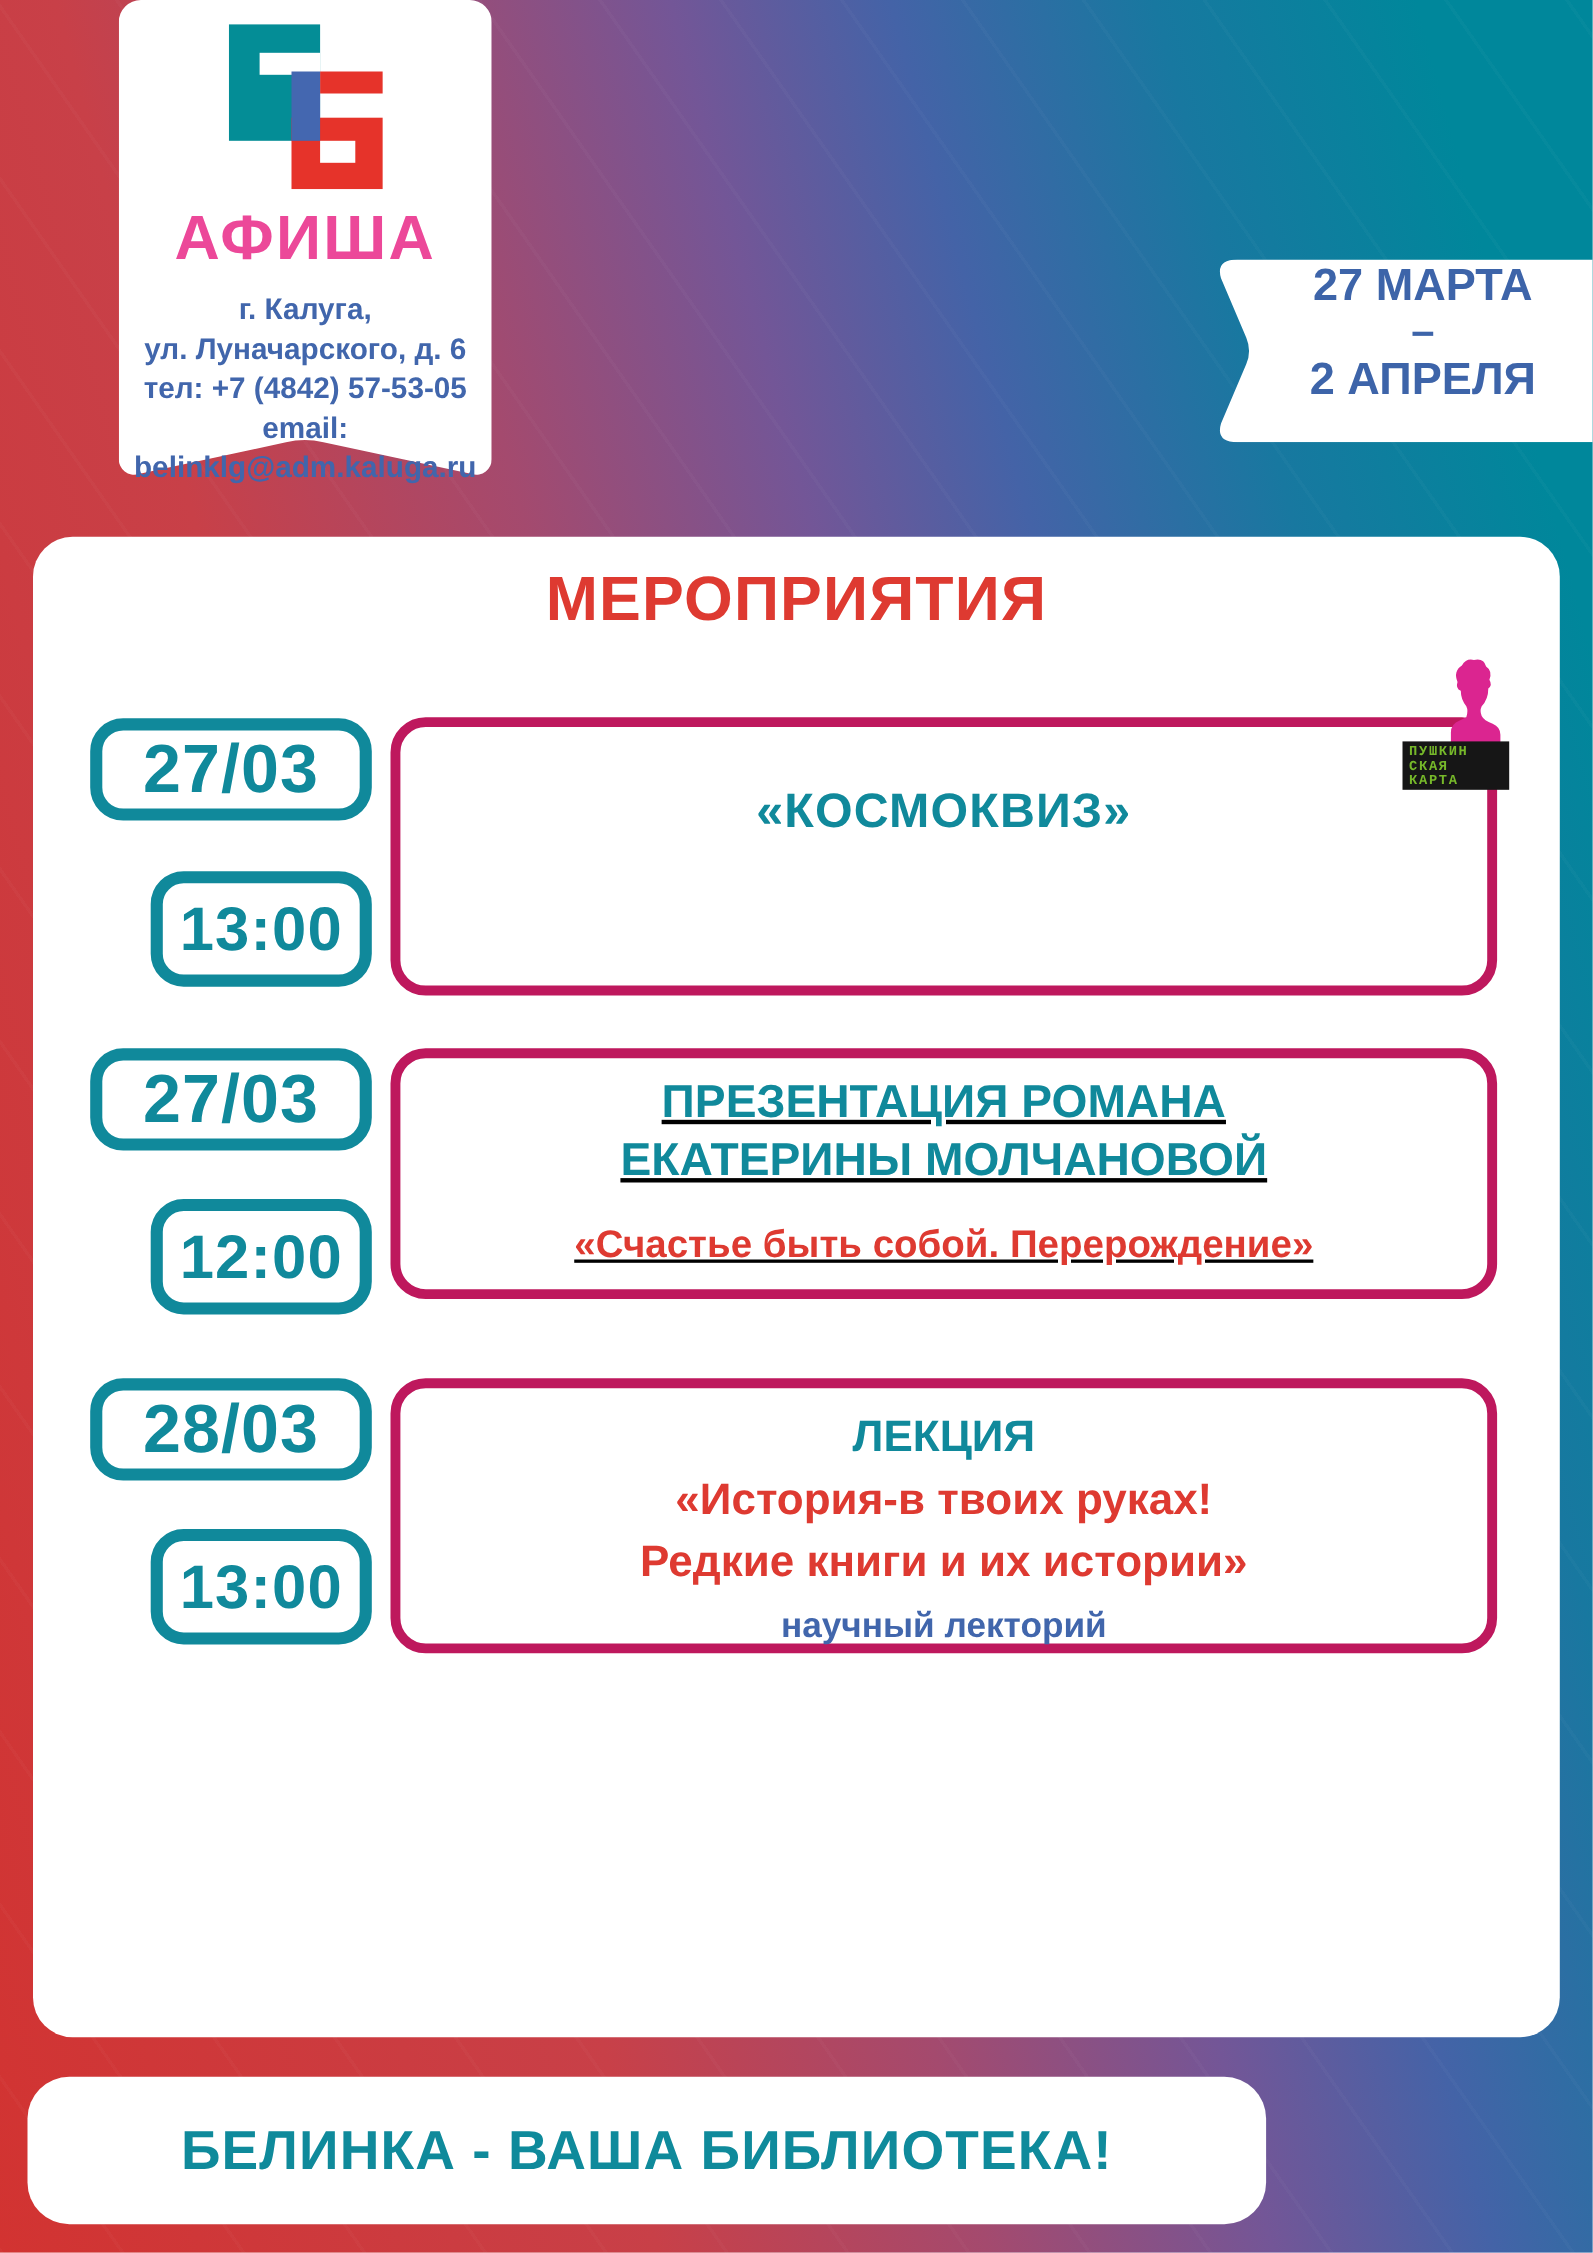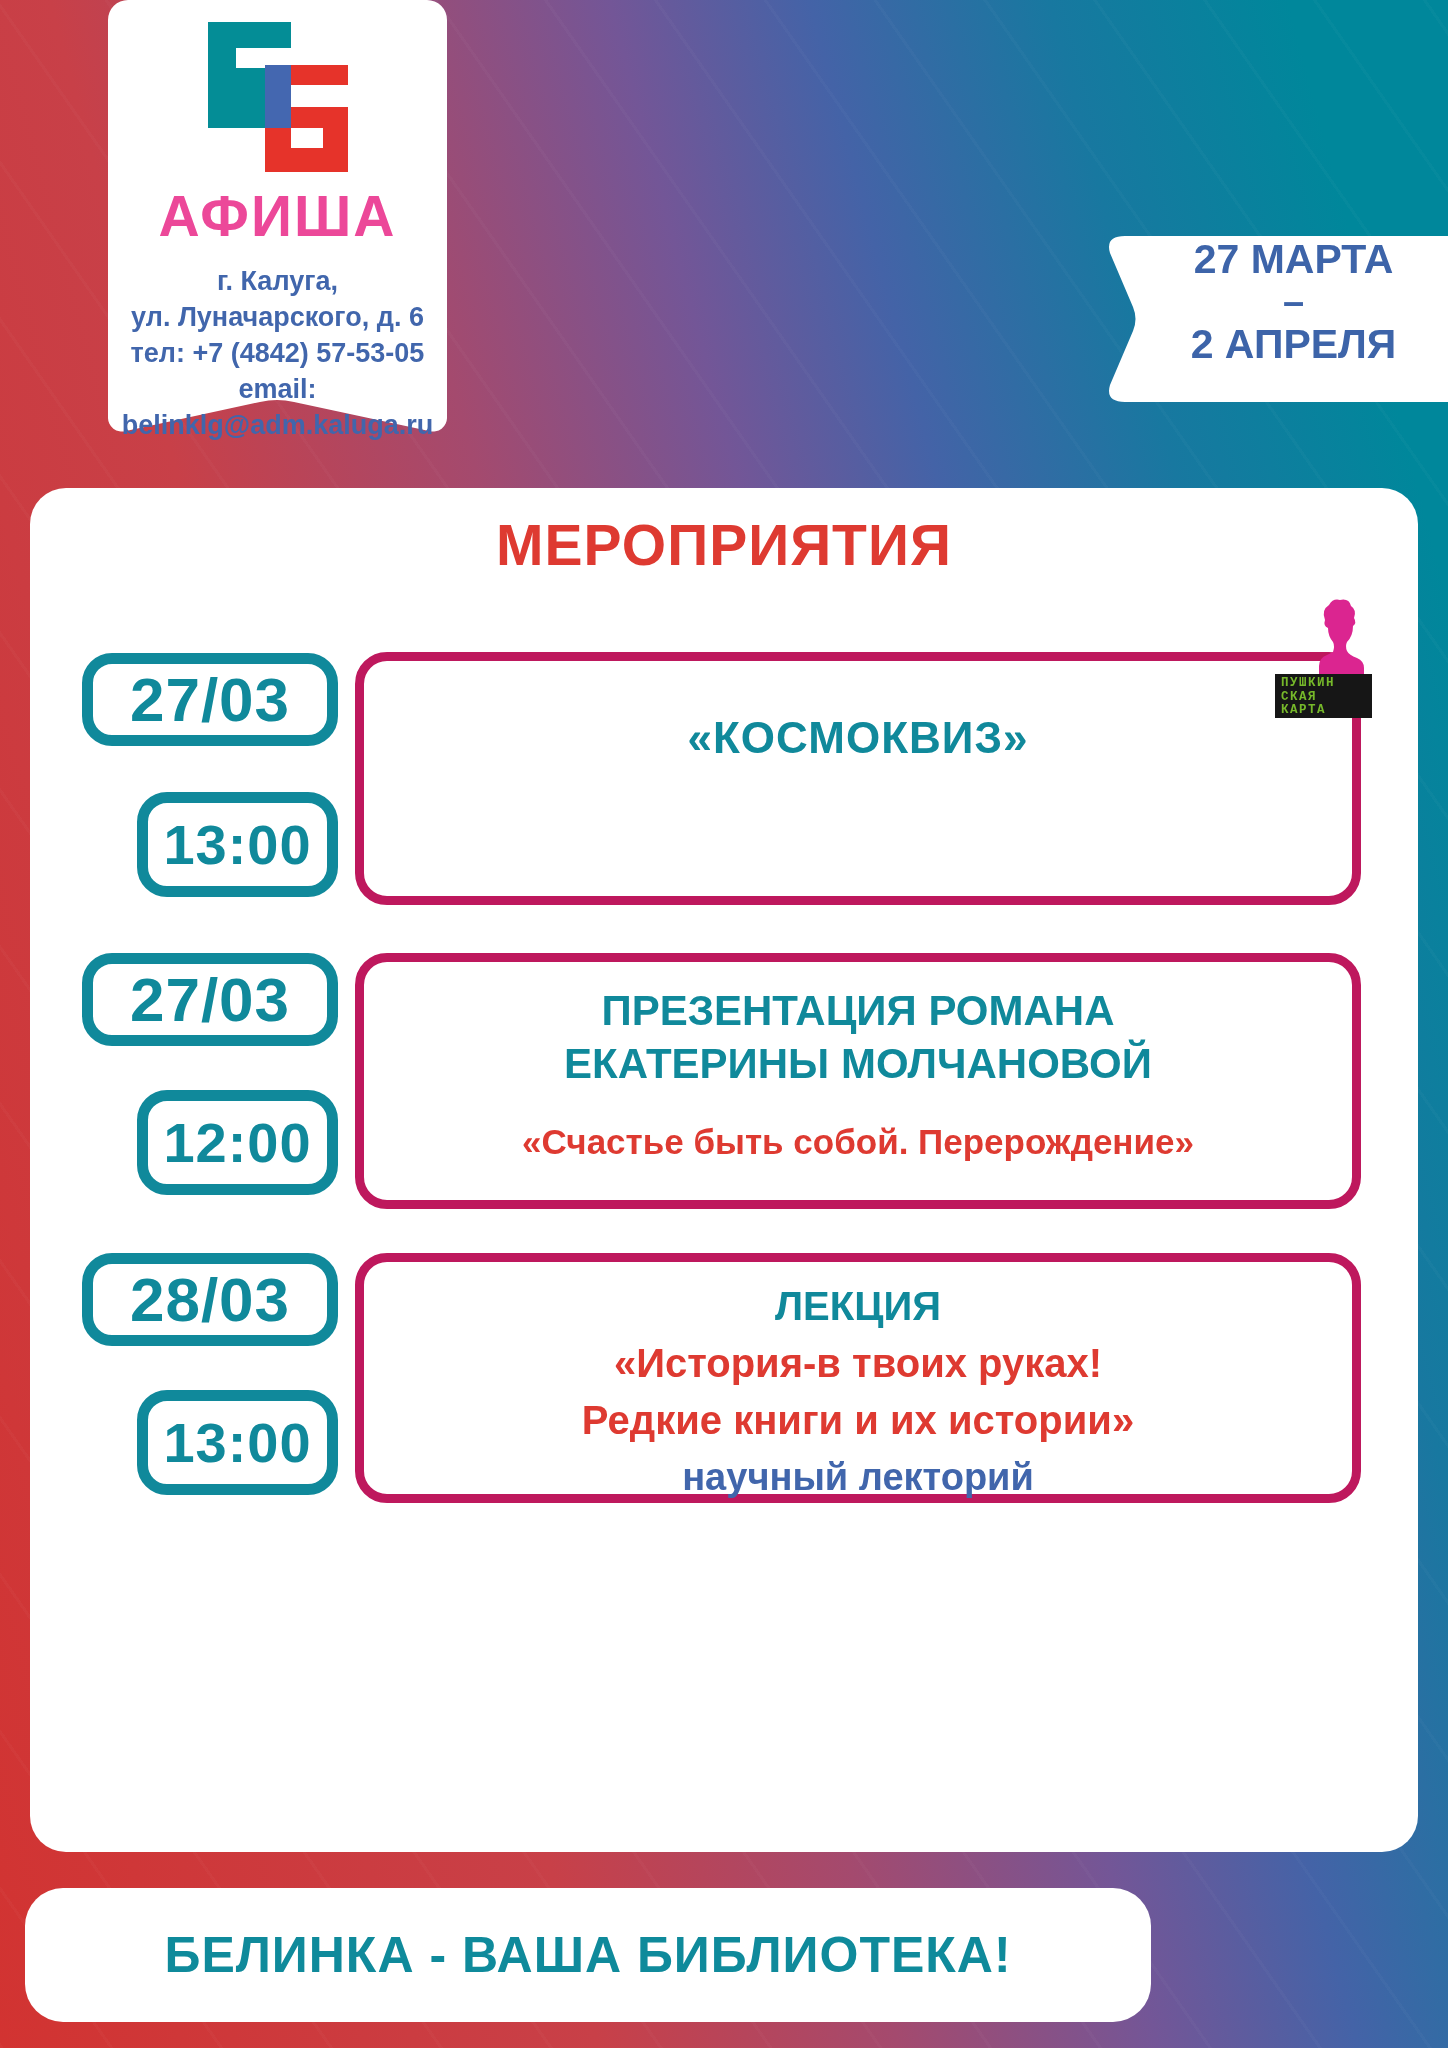--- a/index.html
+++ b/index.html
@@ -55,28 +55,28 @@
   .r1.date{top:165px;} .r1.time{top:304px;}
   .r2.date{top:465px;} .r2.time{top:602px;}
   .r3.date{top:765px;} .r3.time{top:902px;}
   
   .event-card{
     position:absolute;left:325px;width:1006px;background:#fff;
     border:9px solid #be185d;border-radius:32px;box-sizing:border-box;
     display:flex;flex-direction:column;align-items:center;text-align:center;
   }
   .ec1{top:164px;height:253px;padding-top:52px;}
-  .ec2{top:465px;height:256px;padding-top:22px;}
+  .ec2{top:465px;height:228px;padding-top:12px;text-decoration:underline;}
   .ec3{top:765px;height:250px;padding-top:16px;}
   .t-teal{color:#10899b;} .t-red{color:#de3a31;} .t-blue{color:#4166ac;}
   .line-xl{font-size:44px;font-weight:bold;letter-spacing:1px;}
   .line-lg{font-size:42px;font-weight:bold;line-height:53px;}
   .line-md{font-size:40px;font-weight:bold;line-height:57px;}
   .line-sm{font-size:35px;font-weight:bold;margin-top:32px;}
-  .line-blue{font-size:38px;font-weight:bold;line-height:57px;}
+  .line-blue{font-size:32px;font-weight:bold;line-height:57px;}
   
   .pushkin{position:absolute;left:1245px;top:108px;width:132px;height:130px;}
   .pushkin .bust{position:absolute;left:32px;top:0;}
   .pushkin .label{
     position:absolute;left:0;top:78px;width:97px;height:44px;background:#161616;
     color:#76b82a;font-weight:bold;font-size:12.5px;line-height:13.5px;
     letter-spacing:1.5px;padding:3px 0 0 6px;box-sizing:border-box;text-align:left;
     font-family:"Liberation Mono","DejaVu Sans Mono",monospace;
   }
   

